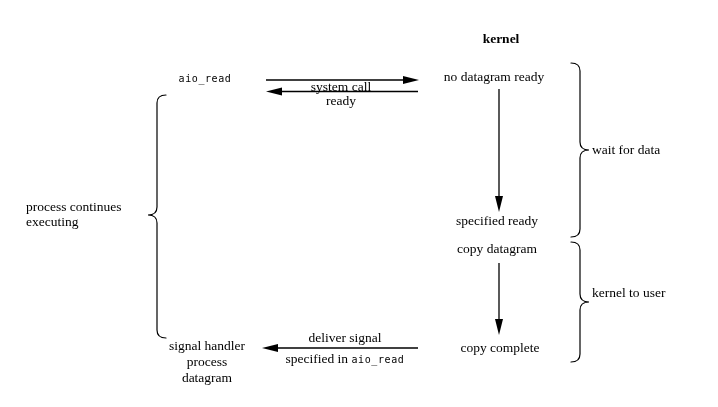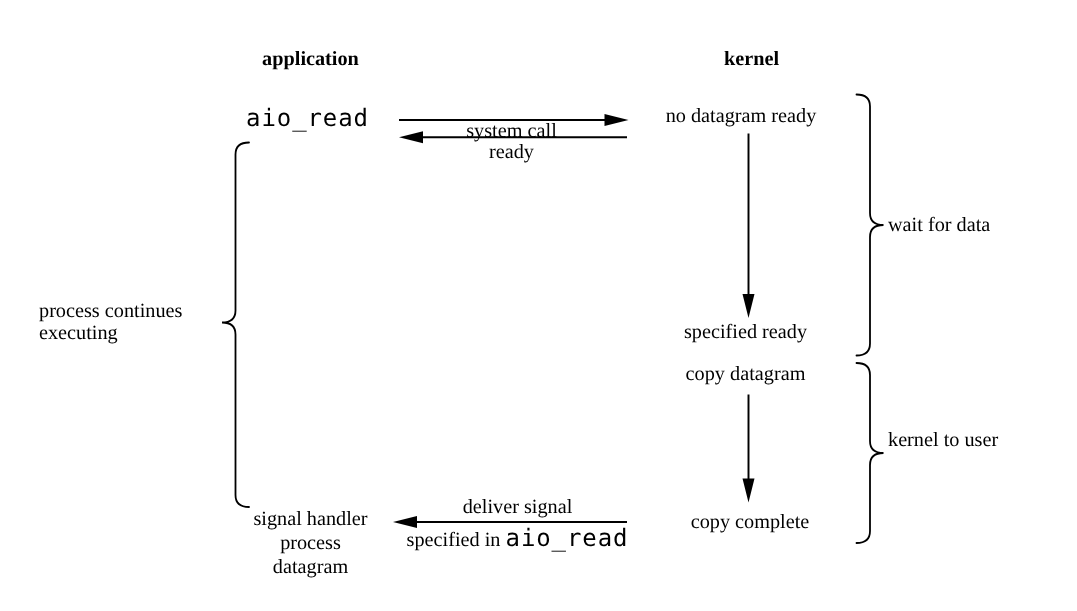--- a/index.html
+++ b/index.html
@@ -26,21 +26,21 @@
     font-size: 13.5px;
     line-height: 15px;
     white-space: nowrap;
   }
   .t .ln { display: block; }
   .hdr { font-weight: bold; }
   .ctr { text-align: center; }
   .rgt { text-align: left; }
   .mono {
     font-family: "DejaVu Sans Mono", monospace;
-    font-size: 16px;
+    font-size: 10px;
     letter-spacing: 0.6px;
   }
   .lh16 { line-height: 16px; }
   .lh17 { line-height: 17px; }
 </style>
 </head>
 <body>
 
 <div class="canvas">
 
@@ -71,21 +71,20 @@
       <polygon points="262,348 278,344 278,352" fill="#000"></polygon>
     </g>
 
     <path d="M571,63 Q580,63 580,71 L580,142 Q580,150 589,150 Q580,150 580,158 L580,229 Q580,237 571,237" fill="none" stroke="#000" stroke-width="1.2" stroke-linecap="round"></path>
 
     <path d="M571,242 Q580,242 580,250 L580,294 Q580,302 589,302 Q580,302 580,310 L580,354 Q580,362 571,362" fill="none" stroke="#000" stroke-width="1.2" stroke-linecap="round"></path>
 
     <path d="M166,95 Q157,95 157,103 L157,207 Q157,215 148,215 Q157,215 157,223 L157,330 Q157,338 166,338" fill="none" stroke="#000" stroke-width="1.2" stroke-linecap="round"></path>
   </svg>
 
-  <div class="t hdr ctr" style="left:168px; top:31px; width:78px;">application</div>
   <div class="t hdr ctr" style="left:462px; top:31px; width:78px;">kernel</div>
 
   <div class="t ctr mono" style="left:164px; top:71px; width:82px;">aio_read</div>
 
   <div class="t rgt" style="left:26px; top:199px; width:120px;">
     <span class="ln">process continues</span>
     <span class="ln">executing</span>
   </div>
 
   <div class="t ctr lh16" style="left:152px; top:338px; width:110px;">

